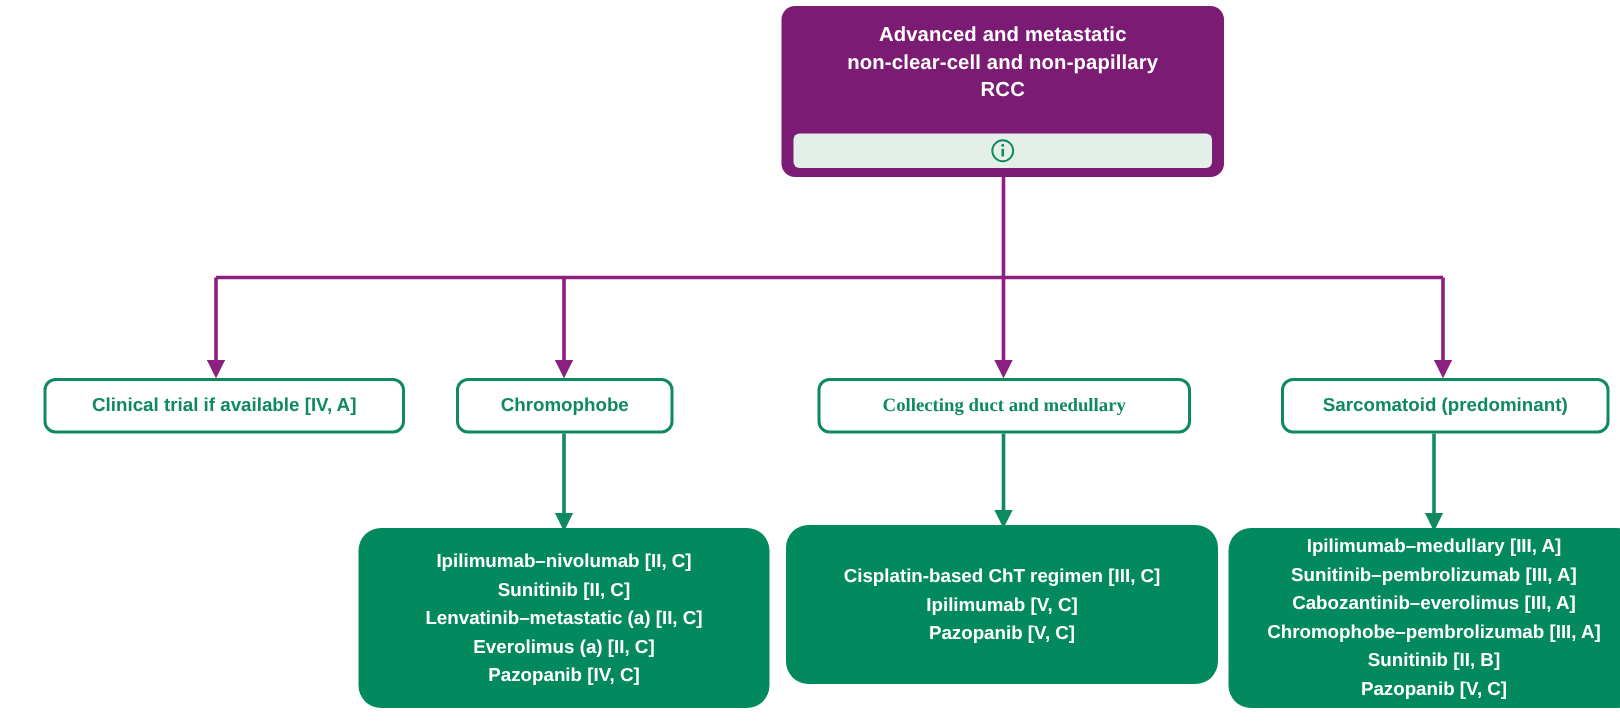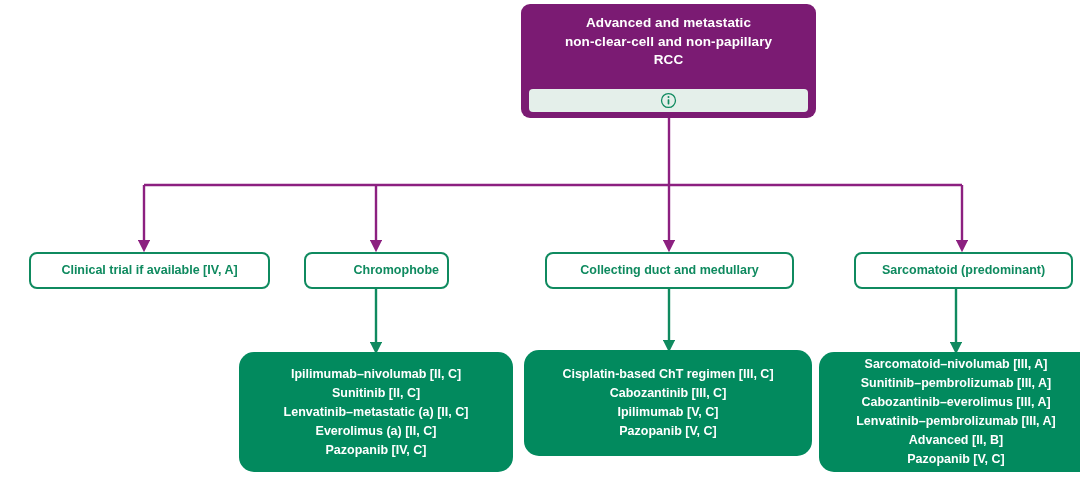--- a/index.html
+++ b/index.html
@@ -90,22 +90,22 @@
   }
   .cat-label {
     color: #0f8a5f;
     font-size: 12.5px;
     font-weight: bold;
     text-align: center;
     line-height: 15px;
     white-space: nowrap;
   }
   .cat-1 { left: 8px;   width: 241px; }
-  .cat-2 { left: 283px; width: 145px; justify-content: flex-end; }
-  .cat-3 { left: 524px; width: 249px; }
+  .cat-2 { left: 283px; width: 145px; }
+  .cat-3 { left: 524px; width: 249px; font-family: Liberation Serif, serif; }
   .cat-4 { left: 833px; width: 219px; align-items: center; }
 
   
   .tx-node {
     position: absolute;
     box-sizing: border-box;
     background: #028a5e;
     border-radius: 15px;
     display: flex;
     flex-direction: column;
@@ -183,27 +183,26 @@
   <div class="tx-node tx-2">
     <span class="tx-line">Ipilimumab–nivolumab [II, C]</span>
     <span class="tx-line">Sunitinib [II, C]</span>
     <span class="tx-line">Lenvatinib–metastatic (a) [II, C]</span>
     <span class="tx-line">Everolimus (a) [II, C]</span>
     <span class="tx-line">Pazopanib [IV, C]</span>
   </div>
 
   <div class="tx-node tx-3">
     <span class="tx-line">Cisplatin-based ChT regimen [III, C]</span>
-    <span class="tx-line">Cabozantinib [III, C]</span>
     <span class="tx-line">Ipilimumab [V, C]</span>
     <span class="tx-line">Pazopanib [V, C]</span>
   </div>
 
   <div class="tx-node tx-4">
-    <span class="tx-line">Sarcomatoid–nivolumab [III, A]</span>
+    <span class="tx-line">Ipilimumab–medullary [III, A]</span>
     <span class="tx-line">Sunitinib–pembrolizumab [III, A]</span>
     <span class="tx-line">Cabozantinib–everolimus [III, A]</span>
-    <span class="tx-line">Lenvatinib–pembrolizumab [III, A]</span>
-    <span class="tx-line">Advanced [II, B]</span>
+    <span class="tx-line">Chromophobe–pembrolizumab [III, A]</span>
+    <span class="tx-line">Sunitinib [II, B]</span>
     <span class="tx-line">Pazopanib [V, C]</span>
   </div>
 
 </div>
 
 </body></html>

